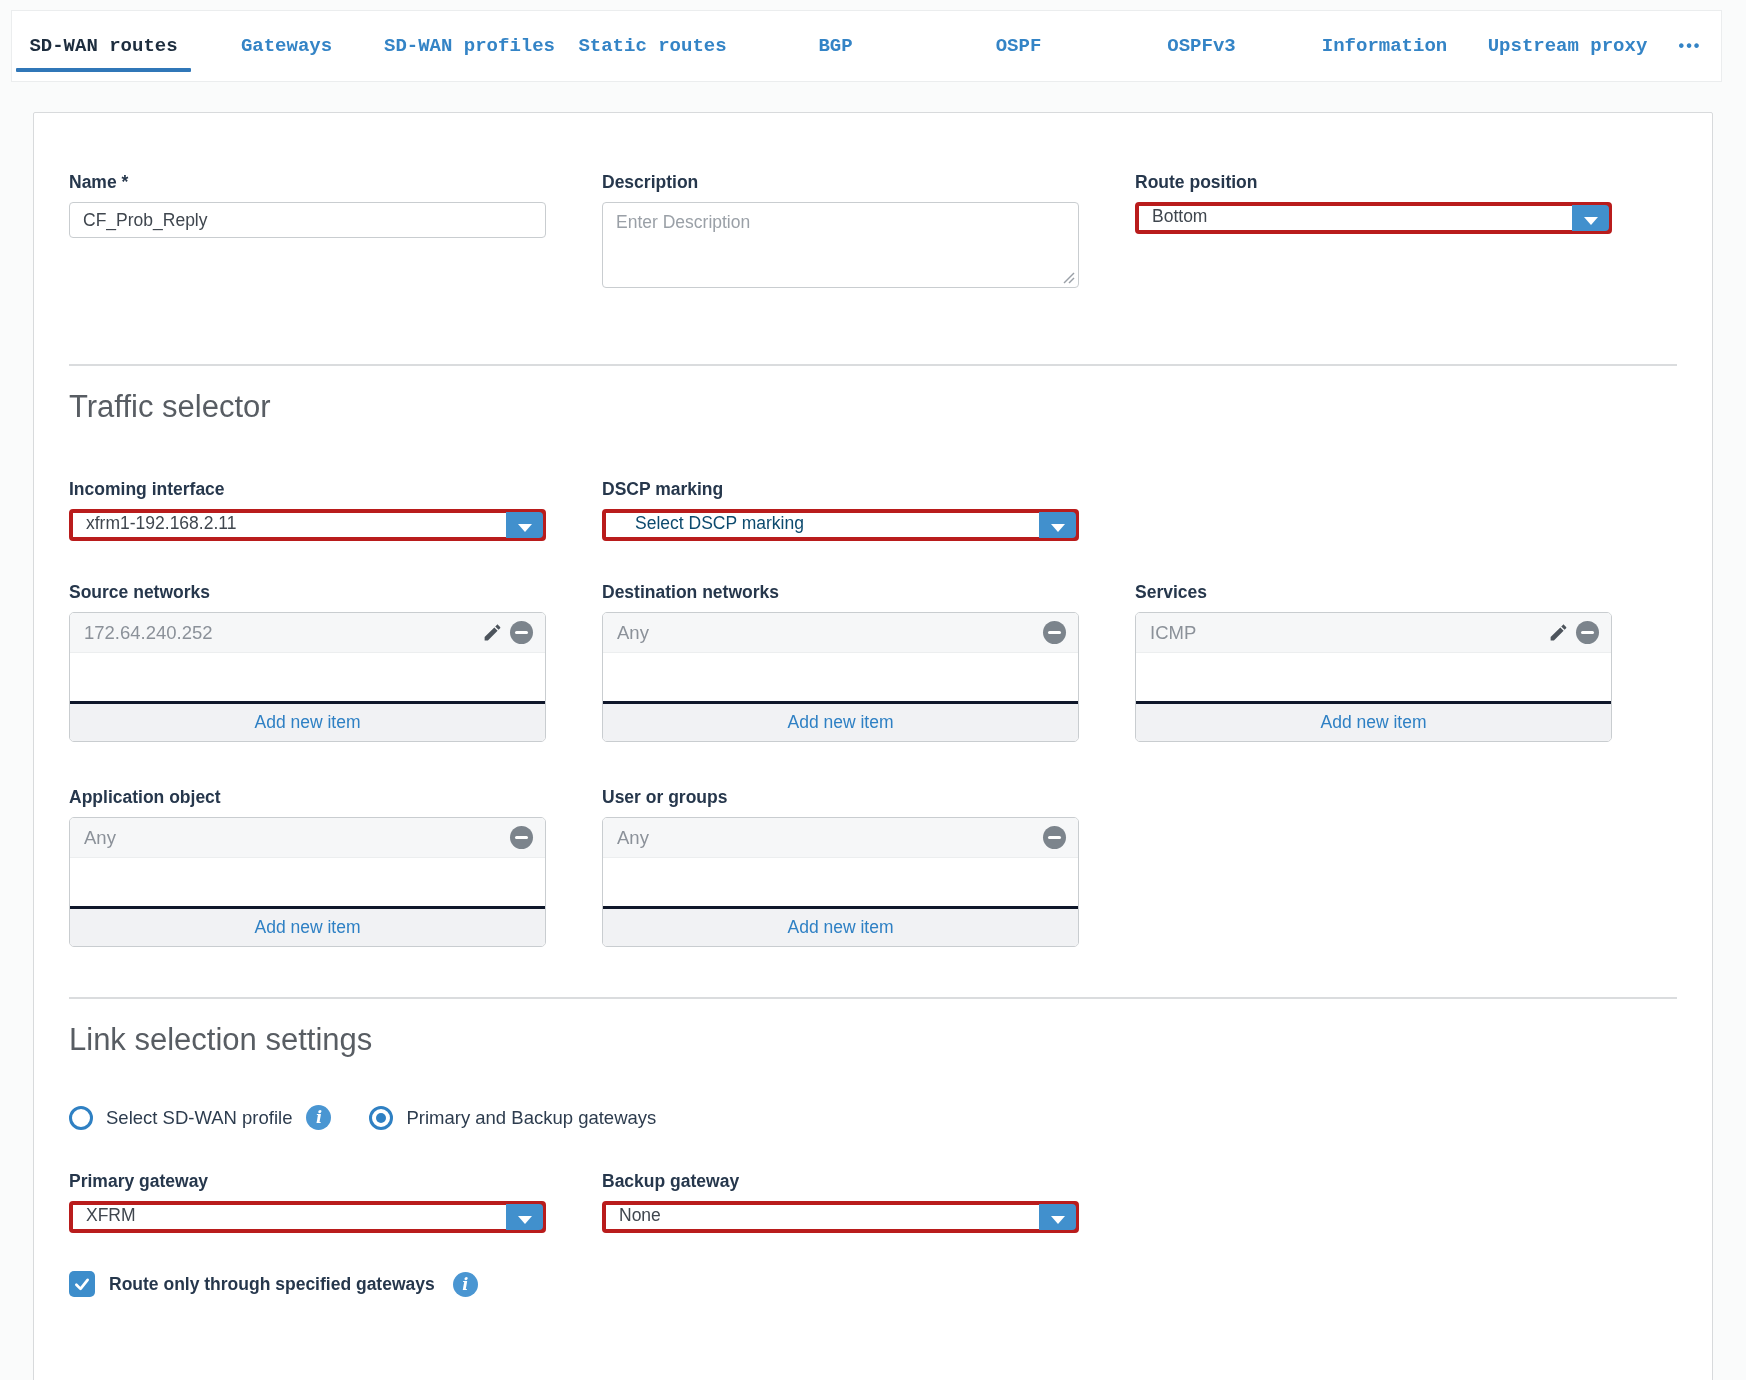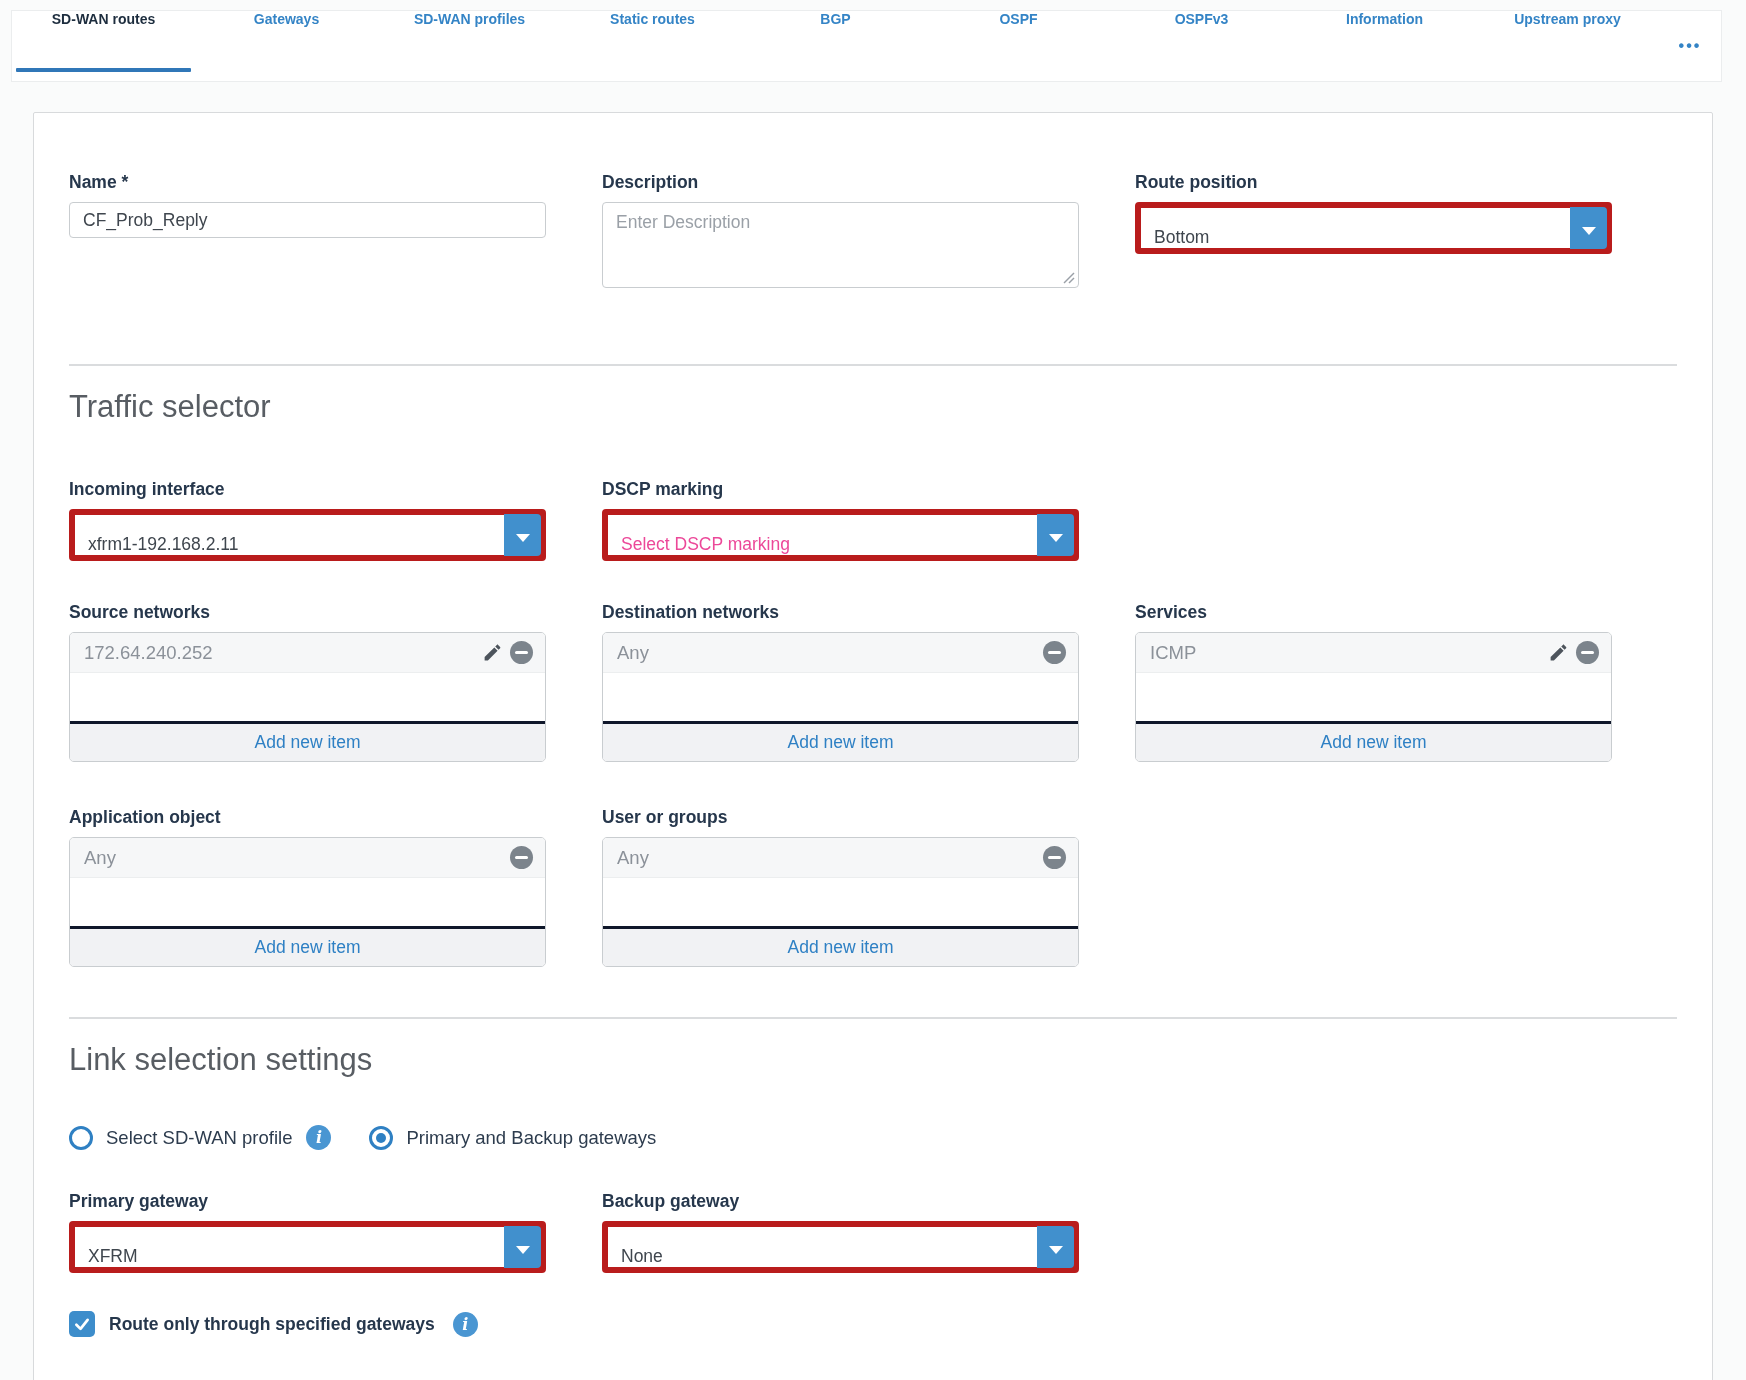--- a/index.html
+++ b/index.html
@@ -13,23 +13,24 @@
   
   .tabbar {
     position:absolute; left:11px; top:10px;
     width:1711px; height:72px;
     background:#ffffff;
     border:1px solid #ebedee;
     display:flex; align-items:stretch;
   }
   .tab {
     width:183px; position:relative;
-    display:flex; align-items:flex-start; justify-content:center;
-    font-size:14px; font-weight:700; color:#3484c6; cursor:pointer;
+    display:flex; align-items:center; justify-content:center;
+    font-size:19px; font-weight:700; color:#3484c6; cursor:pointer;
     white-space:nowrap;
+    font-family:Liberation Mono, monospace;
   }
   .tab.active { color:#1d2d3e; }
   .tab.active::after {
     content:""; position:absolute; left:4px; right:4px; bottom:9px;
     height:4px; background:#3077b8; border-radius:1px;
   }
   .tabs-more {
     flex:1; display:flex; align-items:center; justify-content:center;
     color:#3484c6; font-size:16px; font-weight:700; letter-spacing:2px; cursor:pointer;
   }
@@ -55,26 +56,26 @@
   textarea.textarea {
     width:100%; height:86px; border:1px solid #c9cdd0; border-radius:4px;
     padding:9px 13px; font-size:17.5px; color:#3f464e; resize:none;
     font-family:"Liberation Sans", sans-serif; background:#fff; outline:none; display:block;
   }
   ::placeholder { color:#9aa0a7; opacity:1; }
   .resize-handle { position:absolute; right:4px; bottom:4px; }
 
   
   .select {
-    position:relative; height:52px; border:6px solid #b91c1c; border-radius:4px;
-    background:#fff; display:flex; align-items:flex-end; padding:0 48px 0 13px;
+    position:relative; height:32px; border:4px solid #b91c1c; border-radius:4px;
+    background:#fff; display:flex; align-items:flex-start; padding:0 48px 0 13px;
     font-size:17.5px; color:#3f464e; cursor:pointer;
   }
   .select .value { white-space:nowrap; overflow:hidden; }
-  .select .value.placeholder { color:#ec4899; }
+  .select .value.placeholder { color:#0c4a6e;margin-left:16px; }
   .caret-btn {
     position:absolute; right:-1px; top:-1px; bottom:-1px; width:37px;
     background:#4190cd; border-radius:0 4px 4px 0;
     display:flex; align-items:center; justify-content:center;
   }
   .caret {
     width:0; height:0; margin-top:5px;
     border-left:7px solid transparent; border-right:7px solid transparent;
     border-top:8px solid #ffffff;
   }

